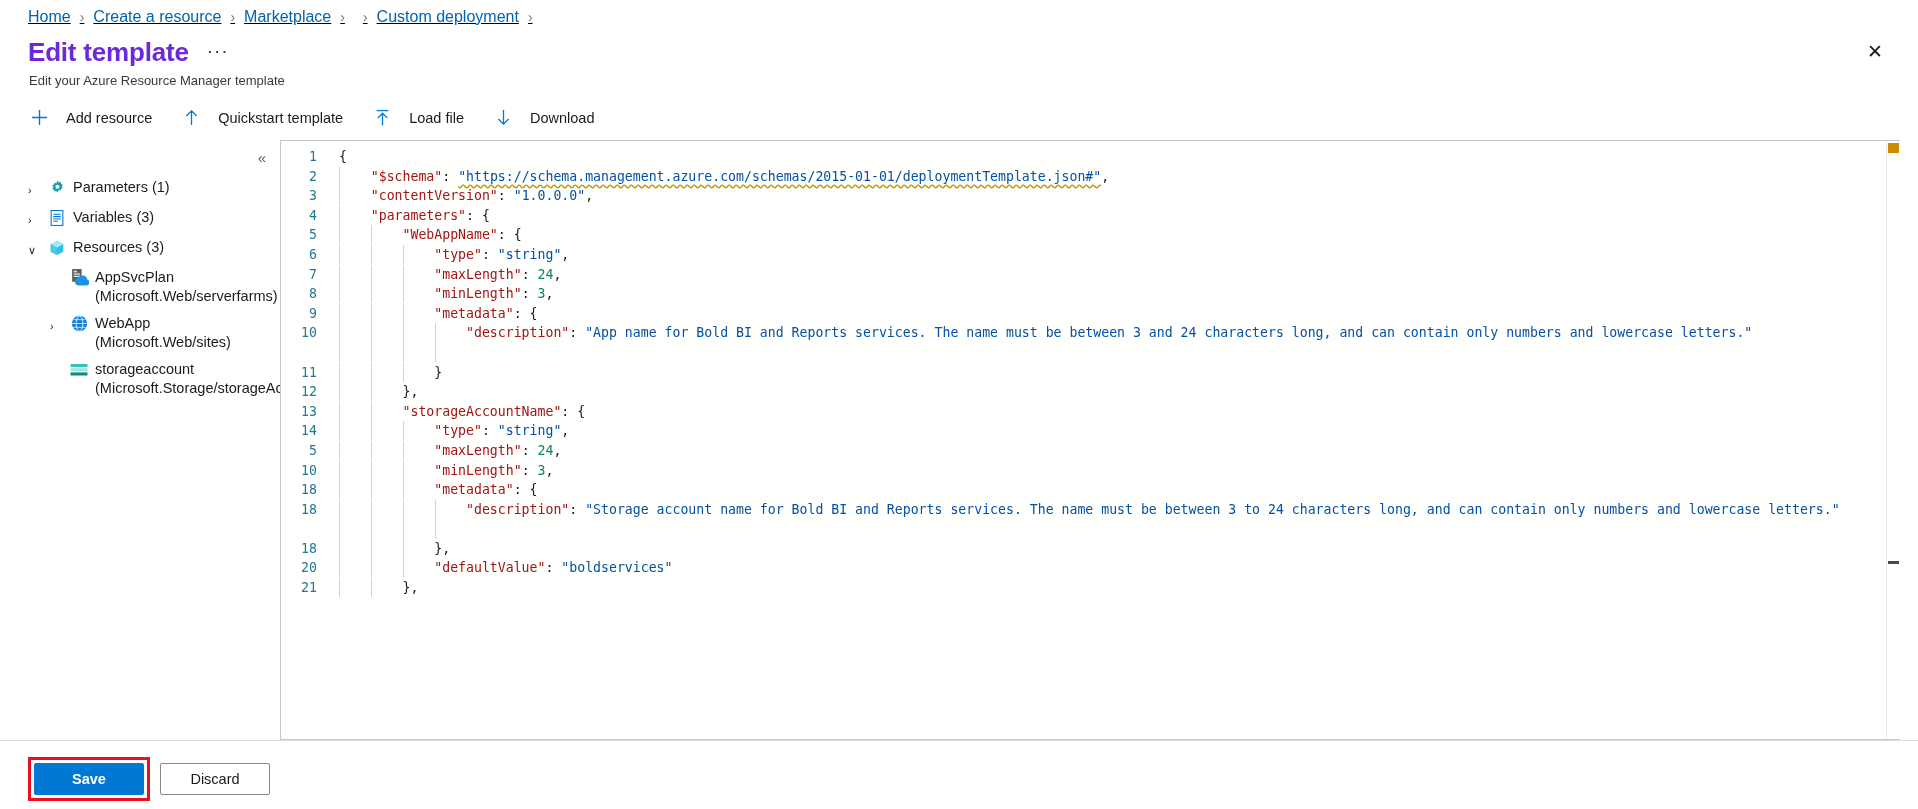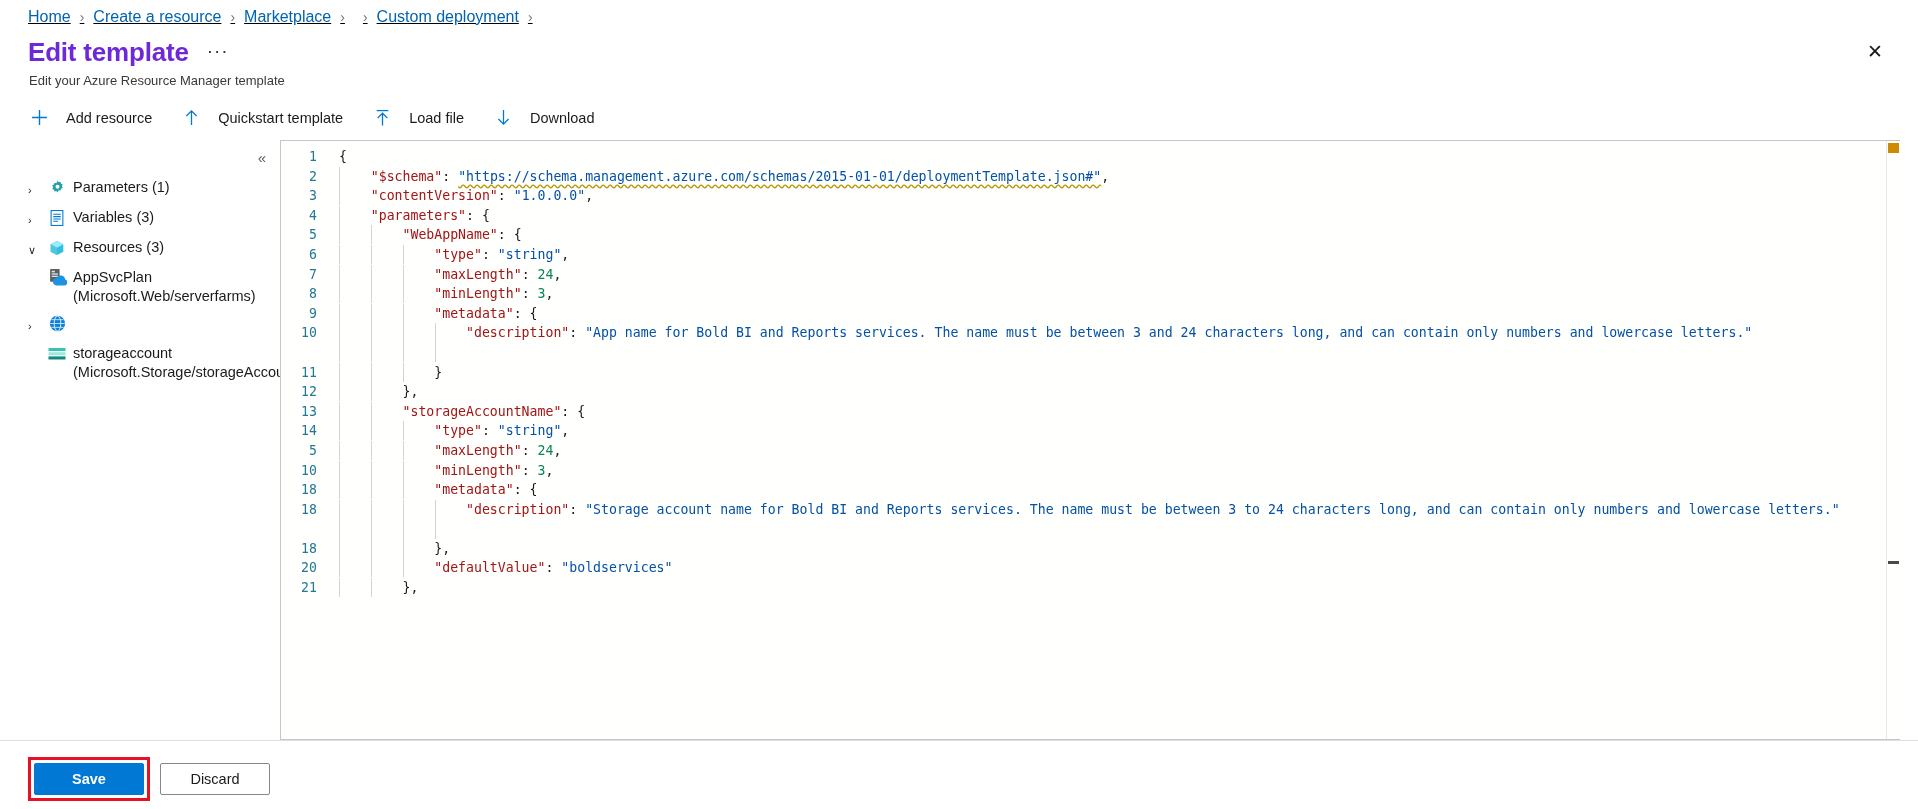--- a/index.html
+++ b/index.html
@@ -93,21 +93,21 @@
     font-size: 11px; padding-top: 3px; text-align: left;
   }
   .tree-chevron.empty { visibility: hidden; }
   .tree-ico {
     width: 22px; flex: 0 0 22px; height: 19px;
     display: flex; align-items: center; justify-content: center;
     margin-right: 5px;
   }
   .tree-ico svg { display:block; }
   .tree-label { white-space: pre-line; }
-  .tree-child { }
+  .tree-child { margin-left: 22px; }
 
   
   .editor-wrap {
     flex: 1 1 auto; margin-right: 18px;
     border: 1px solid #c8c6c4; border-right: none;
     background: #fffffe; position: relative;
     overflow: hidden;
   }
   .editor-body {
     display: flex; height: 100%;
@@ -293,20 +293,21 @@
         </div>
         <div class="tree-node tree-child">
           <span class="tree-chevron">›</span>
           <span class="tree-ico">
             <svg width="17" height="17" viewBox="0 0 16 16">
               <circle cx="8" cy="8" r="7.2" fill="#0f7fd4"></circle>
               <ellipse cx="8" cy="8" rx="3.1" ry="7.2" fill="none" stroke="#bfe5ff" stroke-width="1"></ellipse>
               <path d="M1 8h14M2.2 4.4h11.6M2.2 11.6h11.6" stroke="#bfe5ff" stroke-width="0.9"></path>
             </svg>
           </span>
+          <span class="tree-label">WebApp (Microsoft.Web/sites)</span>
         </div>
         <div class="tree-node tree-child">
           <span class="tree-chevron empty">›</span>
           <span class="tree-ico">
             <svg width="18" height="14" viewBox="0 0 18 14">
               <rect x="0.5" y="1" width="17" height="3.1" fill="#37c2b1"></rect>
               <rect x="0.5" y="5.2" width="17" height="3.1" fill="#9fe8de"></rect>
               <rect x="0.5" y="9.4" width="17" height="3.1" fill="#128b7f"></rect>
             </svg>
           </span>

